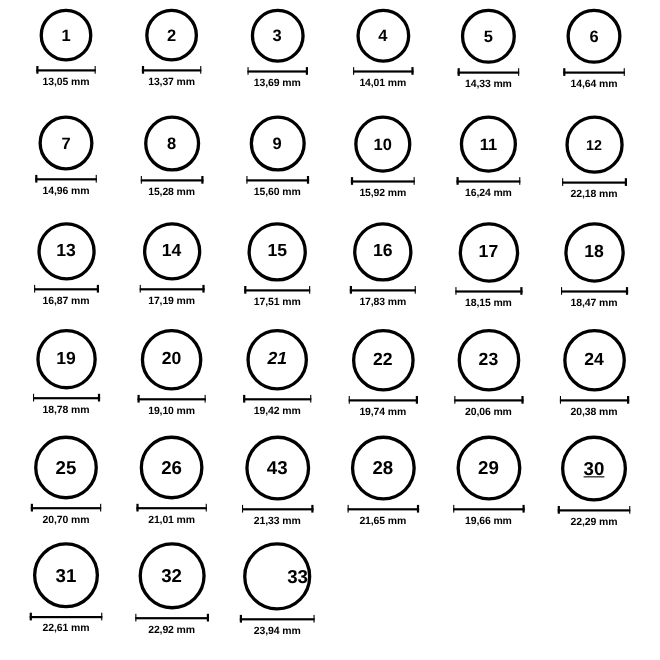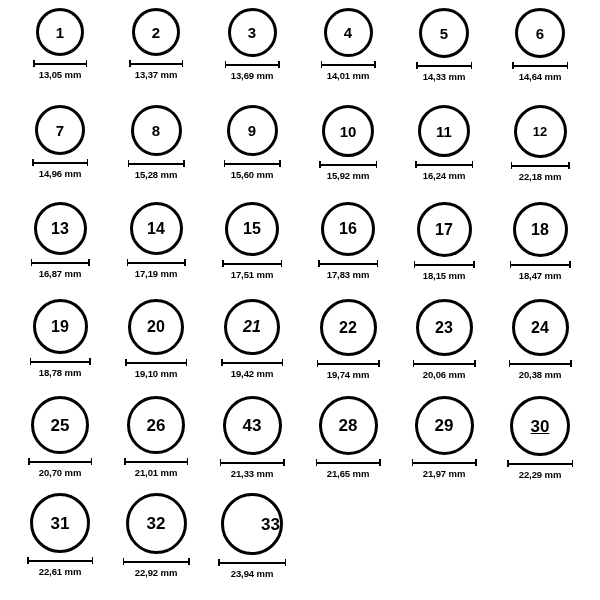--- a/index.html
+++ b/index.html
@@ -459,21 +459,21 @@
       <div class="cell">
         <div class="ring" style="width: 59px; height: 59px;">
           <span class="ring-label" style="font-size: 17px;">29</span>
         </div>
         <div class="measure">
           <div class="caliper" style="width: 65px;">
             <div class="bar"></div>
             <div class="tick left"></div>
             <div class="tick right"></div>
           </div>
-          <div class="mm">21,97 mm</div>
+          <div class="mm">19,66 mm</div>
         </div>
       </div>
       <div class="cell">
         <div class="ring" style="width: 60px; height: 60px;">
           <span class="ring-label" style="font-size: 17px; text-decoration: underline;">30</span>
         </div>
         <div class="measure">
           <div class="caliper" style="width: 66px;">
             <div class="bar"></div>
             <div class="tick left"></div>

